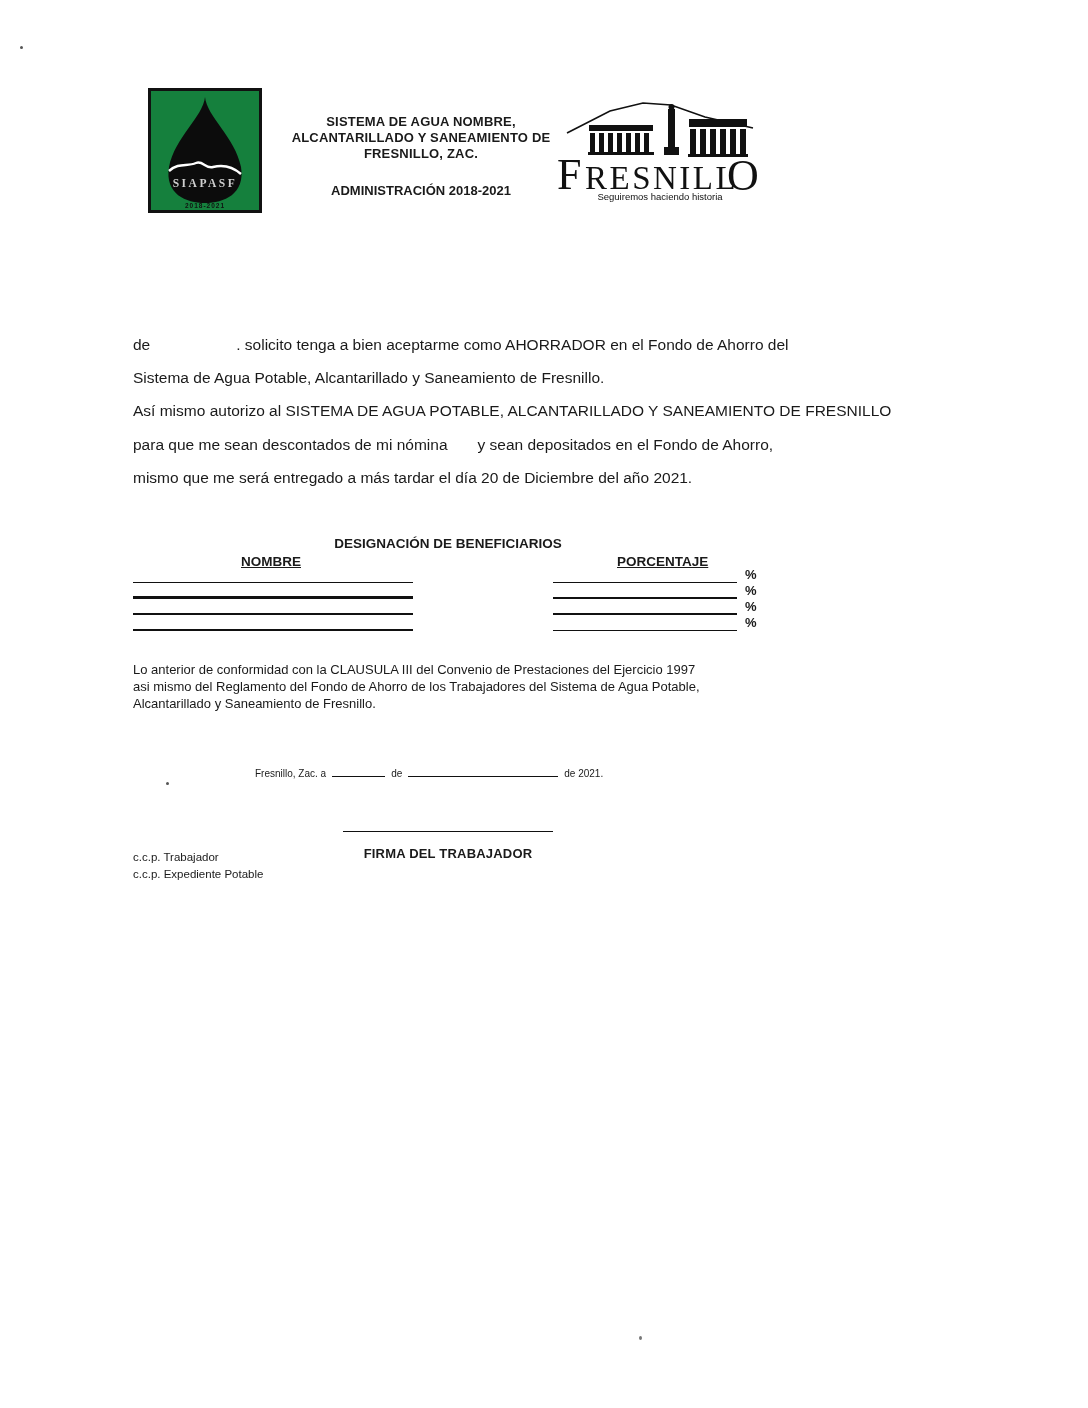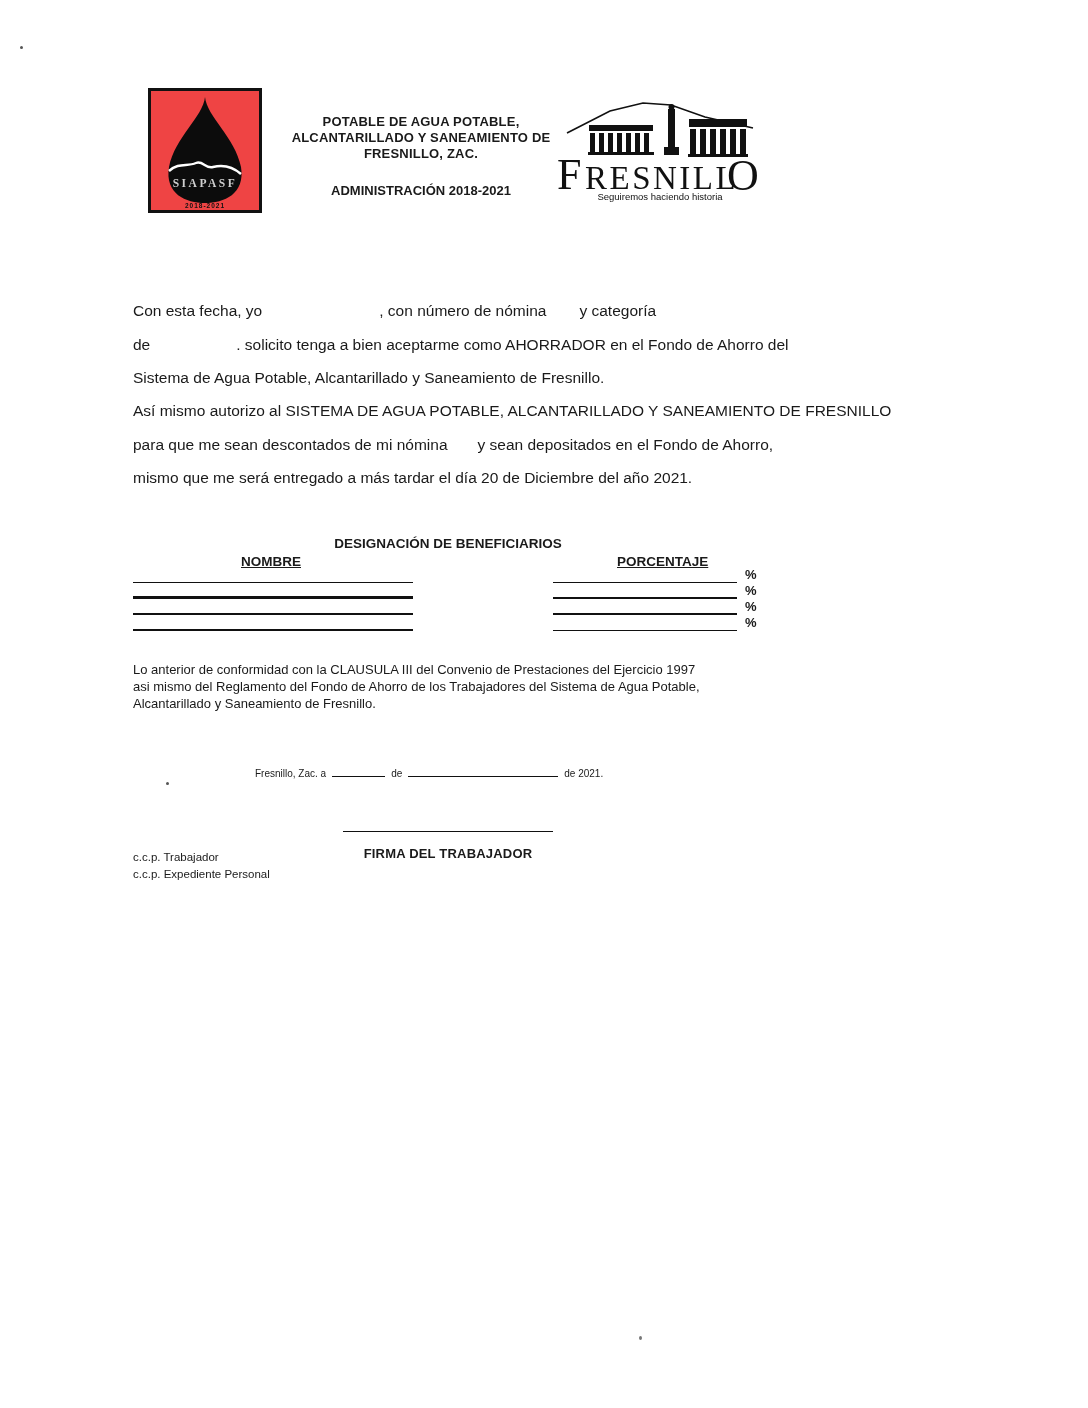--- a/index.html
+++ b/index.html
@@ -8,21 +8,21 @@
     position:relative; width:1088px; height:1408px;
     background:#ffffff; margin:0 auto; overflow:hidden;
     font-family:"Liberation Sans", sans-serif; color:#1a1a1a;
   }
   .artifact { position:absolute; background:#555; border-radius:50%; }
   .a1 { left:20px; top:46px; width:3px; height:3px; }
   .a2 { left:166px; top:782px; width:3px; height:3px; }
   .a3 { left:639px; top:1336px; width:3px; height:4px; background:#777; }
 
   
-  .org-logo { position:absolute; left:148px; top:88px; width:114px; height:125px; border:3px solid #111; background:#ef4444; }
+  .org-logo { position:absolute; left:148px; top:88px; width:114px; height:125px; border:3px solid #111; background:#15803d; }
   .org-name { position:absolute; left:280px; top:114px; width:282px; text-align:center; font-weight:700; font-size:13px; line-height:16px; letter-spacing:.2px; }
   .admin-line { position:absolute; left:280px; top:183px; width:282px; text-align:center; font-weight:700; font-size:13px; }
   .city-logo { position:absolute; left:555px; top:95px; width:210px; height:108px; }
 
   
   .doc-title { position:absolute; left:133px; top:219px; width:630px; text-align:center;
     font-weight:700; font-size:17.5px; text-decoration:underline; letter-spacing:.3px; }
 
   
   .bline { position:absolute; left:133px; width:800px; font-size:15.5px; white-space:nowrap; }
@@ -70,21 +70,21 @@
   <div class="org-logo">
     <svg width="108" height="119" viewBox="0 0 108 119">
       <path d="M54 6 C52 26 24 46 18 76 C13.5 103 35 112 54 112 C73 112 94.5 103 90 76 C84 46 56 26 54 6 Z" fill="#0c0c0c"></path>
       <path d="M18 80 C28 71 36 76 45 72 C52 69 54 78 62 76 C72 73.5 82 76 90 83" stroke="#ffffff" stroke-width="2.4" fill="none"></path>
       <text x="54" y="96" text-anchor="middle" fill="#cfcfcf" font-family="Liberation Serif, serif" font-size="11.5" font-weight="700" letter-spacing="2.5">SIAPASF</text>
       <text x="54" y="117" text-anchor="middle" fill="#111" font-family="Liberation Sans, sans-serif" font-size="6.5" font-weight="700" letter-spacing="1">2018-2021</text>
     </svg>
   </div>
 
   <div class="org-name">
-    <div>POTABLE DE AGUA POTABLE,</div>
+    <div>SISTEMA DE AGUA NOMBRE,</div>
     <div>ALCANTARILLADO Y SANEAMIENTO DE</div>
     <div>FRESNILLO, ZAC.</div>
   </div>
   <div class="admin-line">ADMINISTRACIÓN 2018-2021</div>
 
   <div class="city-logo">
     <svg width="210" height="108" viewBox="0 0 210 108">
       <polyline points="12,38 55,16 88,8 116,10 150,22 198,33" fill="none" stroke="#111" stroke-width="1.6"></polyline>
 
       <rect x="34" y="30" width="64" height="6" fill="#111"></rect>
@@ -112,21 +112,20 @@
       <g font-family="Liberation Serif, serif" fill="#111">
         <text x="2" y="94" font-size="44">F</text>
         <text x="30" y="94" font-size="33" letter-spacing="2.5">RESNILL</text>
         <text x="172" y="95" font-size="44">O</text>
         <text x="105" y="105" text-anchor="middle" font-family="Liberation Sans, sans-serif" font-size="9.5">Seguiremos haciendo historia</text>
       </g>
     </svg>
   </div>
 
 
-  <div class="bline y1"><span>Con esta fecha, yo</span><span class="gap g-name"></span><span>, con número de nómina</span><span class="gap g-nomina"></span><span>y categoría</span></div>
 
   <div class="bline y3">Sistema de Agua Potable, Alcantarillado y Saneamiento de Fresnillo.</div>
 
   <div class="bline y2"><span>de</span><span class="gap g-de"></span><span>. solicito tenga a bien aceptarme como AHORRADOR en el Fondo de Ahorro del</span></div>
 
   <div class="bline y4">Así mismo autorizo al SISTEMA DE AGUA POTABLE, ALCANTARILLADO Y SANEAMIENTO DE FRESNILLO</div>
 
   <div class="bline y5"><span>para que me sean descontados de mi nómina</span><span class="gap g-nom2"></span><span>y sean depositados en el Fondo de Ahorro,</span></div>
 
   <div class="bline y6">mismo que me será entregado a más tardar el día 20 de Diciembre del año 2021.</div>
@@ -163,15 +162,15 @@
   </div>
 
   <div class="date-line"><span>Fresnillo, Zac. a</span><span class="dl-blank dlb1"></span><span>de</span><span class="dl-blank dlb2"></span><span>de 2021.</span></div>
 
   <div class="sig-block">
     <div class="sig-line"></div>
     <div class="sig-label">FIRMA DEL TRABAJADOR</div>
   </div>
 
   <div class="ccp cc1">c.c.p. Trabajador</div>
-  <div class="ccp cc2">c.c.p. Expediente Personal</div>
+  <div class="ccp cc2">c.c.p. Expediente Potable</div>
 
 </div>
 
 </body></html>

